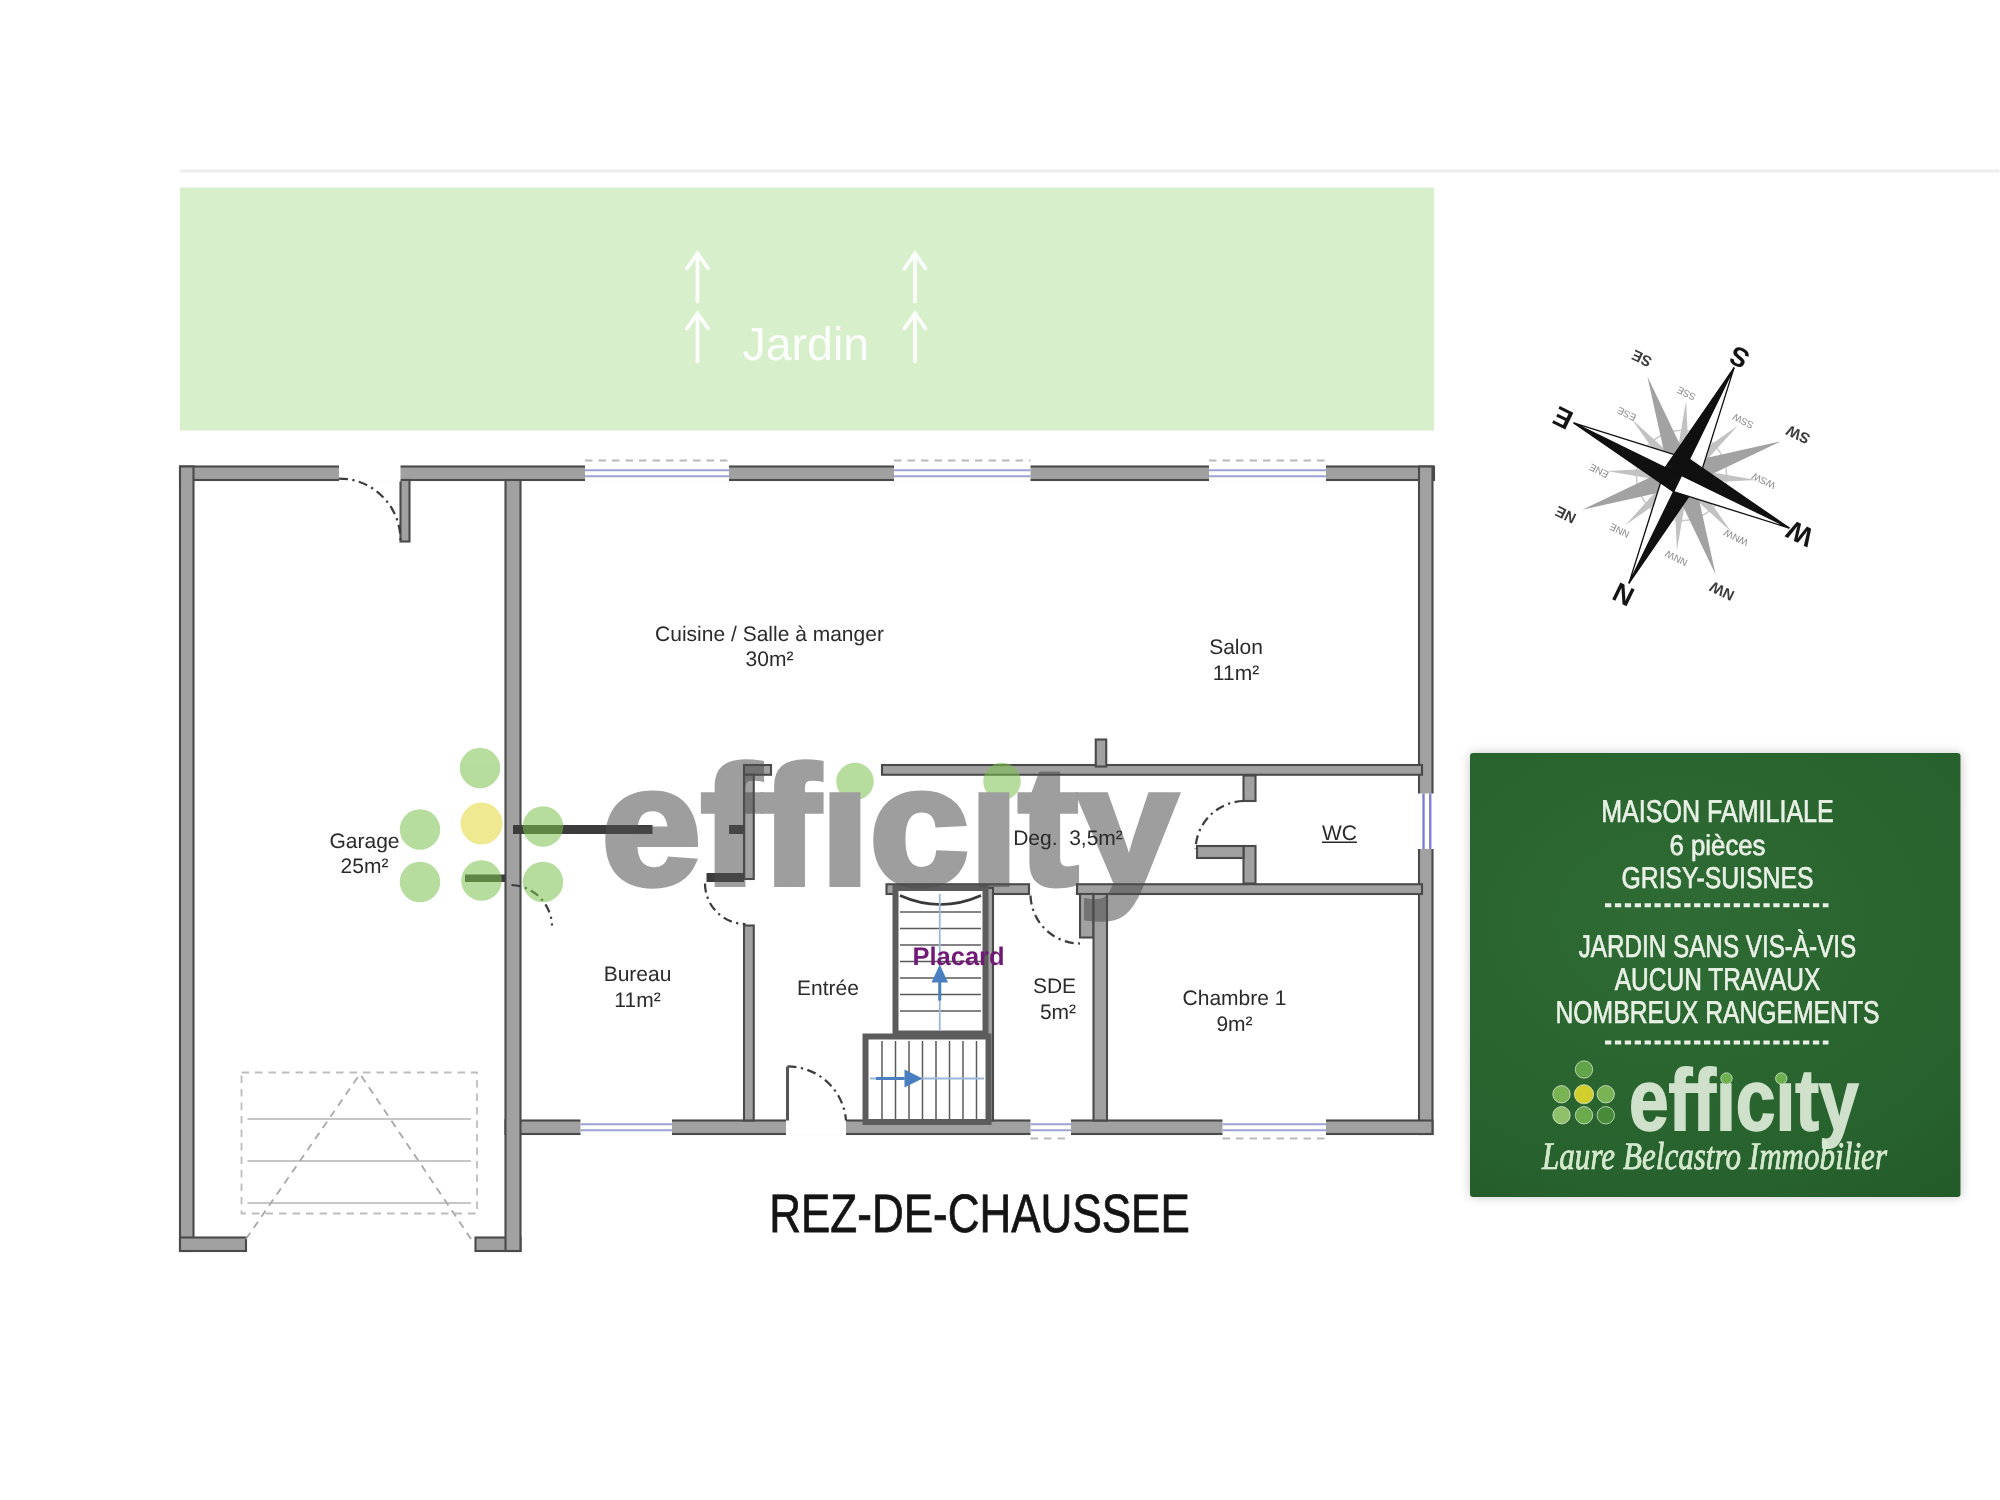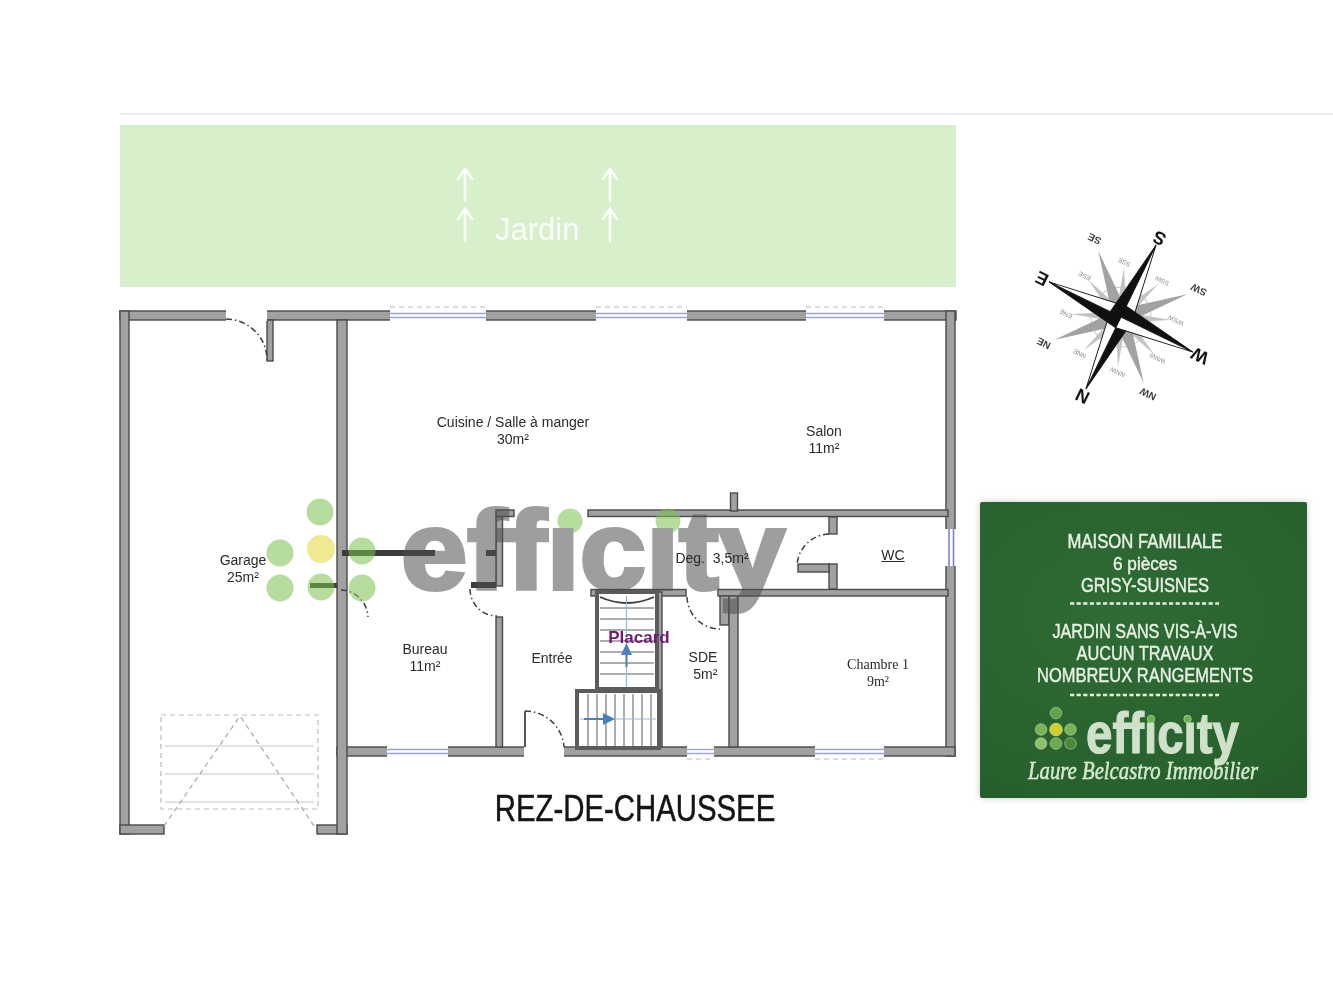--- a/index.html
+++ b/index.html
@@ -237,23 +237,23 @@
 
   <div class="lbl" style="left:243px;top:552px;">Garage<br>25m²</div>
   <div class="lbl" style="left:513px;top:414px;">Cuisine / Salle à manger<br>30m²</div>
   <div class="lbl" style="left:824px;top:423px;">Salon<br>11m²</div>
   <div class="lbl" style="left:712px;top:550px;">Deg.&nbsp; 3,5m²</div>
   <div class="lbl" style="left:893px;top:547px;text-decoration:underline;">WC</div>
   <div class="lbl" style="left:425px;top:641px;text-align:center;">Bureau<br>11m²</div>
   <div class="lbl" style="left:552px;top:650px;">Entrée</div>
   <div class="lbl" style="left:627px;top:630px;font-weight:bold;font-size:17px;color:#701a75;margin-left:12px;">Placard</div>
   <div class="lbl" style="left:703px;top:649px;text-align:right;">SDE<br>5m²</div>
-  <div class="lbl" style="left:878px;top:657px;font-family:Liberation Serif, serif;">Chambre 1<br>9m²</div>
-
-  <div class="abs" style="left:0;top:788px;width:1271px;text-align:center;">
+  <div class="lbl" style="left:823px;top:657px;">Chambre 1<br>9m²</div>
+
+  <div class="abs" style="left:0;top:788px;width:1271px;text-align:center;padding-left:18px;">
     <span style="display:inline-block;font-size:36px;color:#141414;-webkit-text-stroke:0.5px #141414;transform:scaleX(0.815);transform-origin:center;">REZ-DE-CHAUSSEE</span>
   </div>
 
   <div class="abs" style="left:980px;top:502px;width:327px;height:296px;
        background:radial-gradient(130% 110% at 42% 38%, #2f6b34 0%, #27612d 55%, #1a4f21 100%);
        box-shadow:0 0 7px rgba(0,0,0,0.22);border-radius:2px;"></div>
   <svg class="abs" style="left:0;top:0;" width="1333" height="1000" viewBox="0 0 1333 1000">
     <g font-family="Liberation Sans" fill="#e9f1e6" stroke="#e9f1e6" stroke-width="0.45" text-anchor="middle">
       <text x="1145" y="548" font-size="21" textLength="155" lengthAdjust="spacingAndGlyphs">MAISON FAMILIALE</text>
       <text x="1145" y="570" font-size="19" textLength="64" lengthAdjust="spacingAndGlyphs">6 pièces</text>

